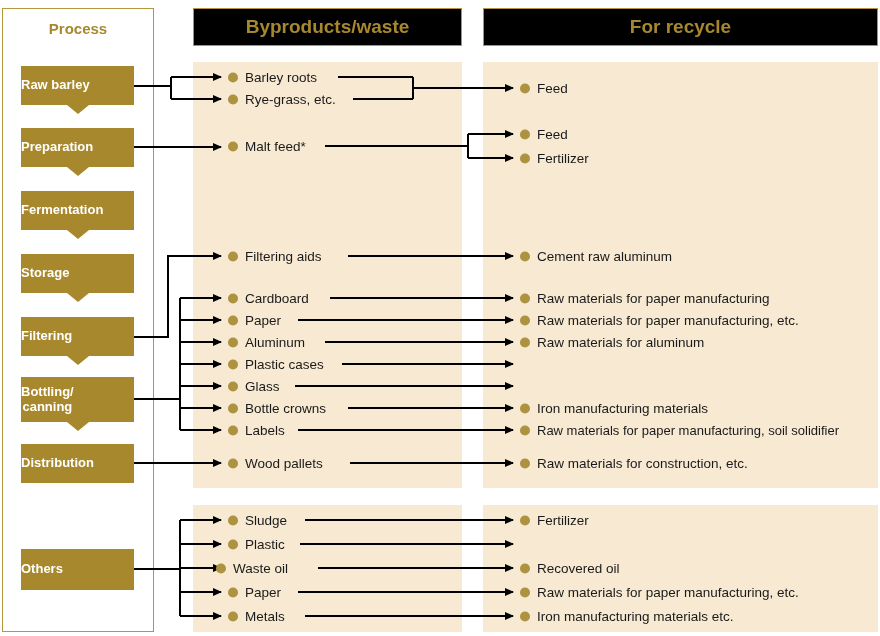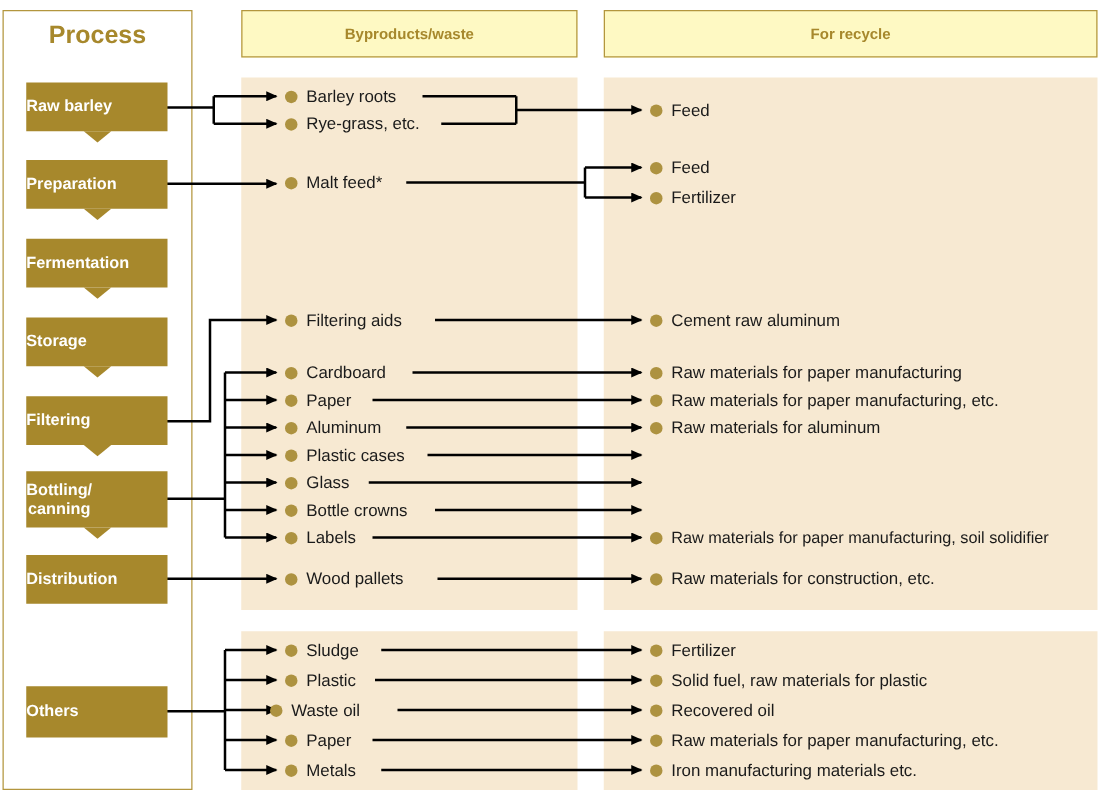--- a/index.html
+++ b/index.html
@@ -8,22 +8,22 @@
     --bullet:#ad9240;
     --beige:#f7e9d2;
     --text:#1a1a1a;
     --arrow:#000000;
   }
   *{margin:0;padding:0;box-sizing:border-box;}
   body{background:#fff;font-family:"Liberation Sans",sans-serif;}
   .canvas{position:relative;width:880px;height:636px;background:#fff;overflow:hidden;}
   .panel{position:absolute;background:var(--beige);}
   .process-col{position:absolute;left:2px;top:8px;width:152px;height:624px;border:1.5px solid var(--gold-border);background:#fff;}
-  .process-header{position:absolute;top:0;left:0;right:0;height:38px;color:var(--gold);font-weight:700;font-size:20px;display:flex;align-items:center;justify-content:center;}
-  .header-box{position:absolute;height:38px;border:1.5px solid var(--gold-border);background:#fef9c3;color:var(--gold);font-weight:700;font-size:12px;display:flex;align-items:center;justify-content:center;}
+  .process-header{position:absolute;top:0;left:0;right:0;height:38px;color:var(--gold);font-weight:700;font-size:15px;display:flex;align-items:center;justify-content:center;}
+  .header-box{position:absolute;height:38px;border:1.5px solid var(--gold-border);background:#000000;color:var(--gold);font-weight:700;font-size:19px;display:flex;align-items:center;justify-content:center;}
   .pbox{position:absolute;left:21px;width:113px;background:var(--gold);color:#fff;font-weight:700;font-size:13px;line-height:1.15;display:flex;align-items:center;justify-content:flex-start;text-align:center;}
   .pbox-label{white-space:pre-line;}
   .tri{position:absolute;left:50%;bottom:-9px;transform:translateX(-50%);width:0;height:0;
        border-left:11px solid transparent;border-right:11px solid transparent;border-top:9px solid var(--gold);}
   .row{position:absolute;display:flex;align-items:center;gap:7px;transform:translateY(-50%);}
   .bullet{width:10px;height:10px;border-radius:50%;background:var(--bullet);flex:0 0 auto;}
   .row-label{font-size:13.5px;color:var(--text);white-space:nowrap;}
   .arrows{position:absolute;left:0;top:0;pointer-events:none;}
   .arrows path.ln{stroke:var(--arrow);stroke-width:2;fill:none;}
   .arrows .ah{fill:var(--arrow);}
@@ -232,36 +232,36 @@
     <span class="row-label">Raw materials for paper manufacturing</span>
   </div>
   <div class="row" style="left:520px;top:320px">
     <span class="bullet"></span>
     <span class="row-label">Raw materials for paper manufacturing, etc.</span>
   </div>
   <div class="row" style="left:520px;top:342px">
     <span class="bullet"></span>
     <span class="row-label">Raw materials for aluminum</span>
   </div>
+  <div class="row" style="left:520px;top:408px">
+    <span class="bullet"></span>
+    <span class="row-label">Iron manufacturing materials</span>
+  </div>
   <div class="row" style="left:520px;top:430px">
     <span class="bullet"></span>
     <span class="row-label" style="font-size:13px">Raw materials for paper manufacturing, soil solidifier</span>
   </div>
   <div class="row" style="left:520px;top:463px">
     <span class="bullet"></span>
     <span class="row-label">Raw materials for construction, etc.</span>
   </div>
   <div class="row" style="left:520px;top:520px">
     <span class="bullet"></span>
     <span class="row-label">Fertilizer</span>
   </div>
-  <div class="row" style="left:520px;top:544px">
-    <span class="bullet"></span>
-    <span class="row-label">Solid fuel, raw materials for plastic</span>
-  </div>
   <div class="row" style="left:520px;top:568px">
     <span class="bullet"></span>
     <span class="row-label">Recovered oil</span>
   </div>
   <div class="row" style="left:520px;top:592px">
     <span class="bullet"></span>
     <span class="row-label">Raw materials for paper manufacturing, etc.</span>
   </div>
   <div class="row" style="left:520px;top:616px">
     <span class="bullet"></span>

